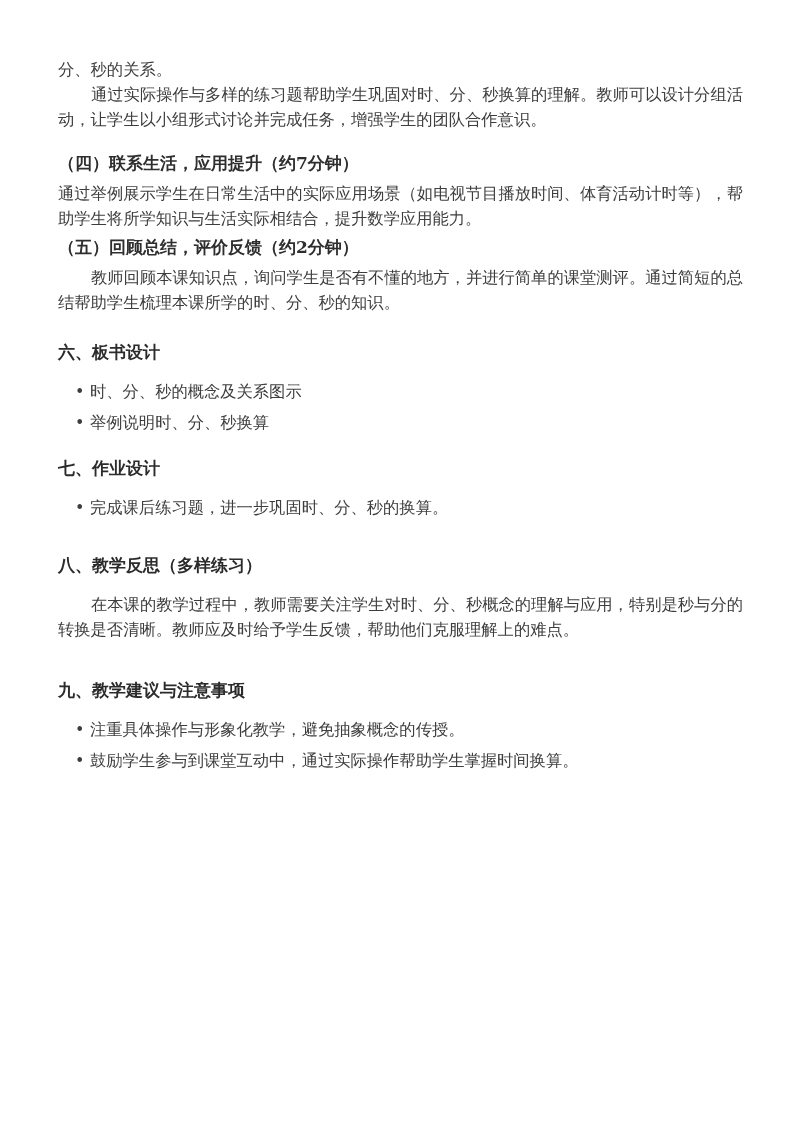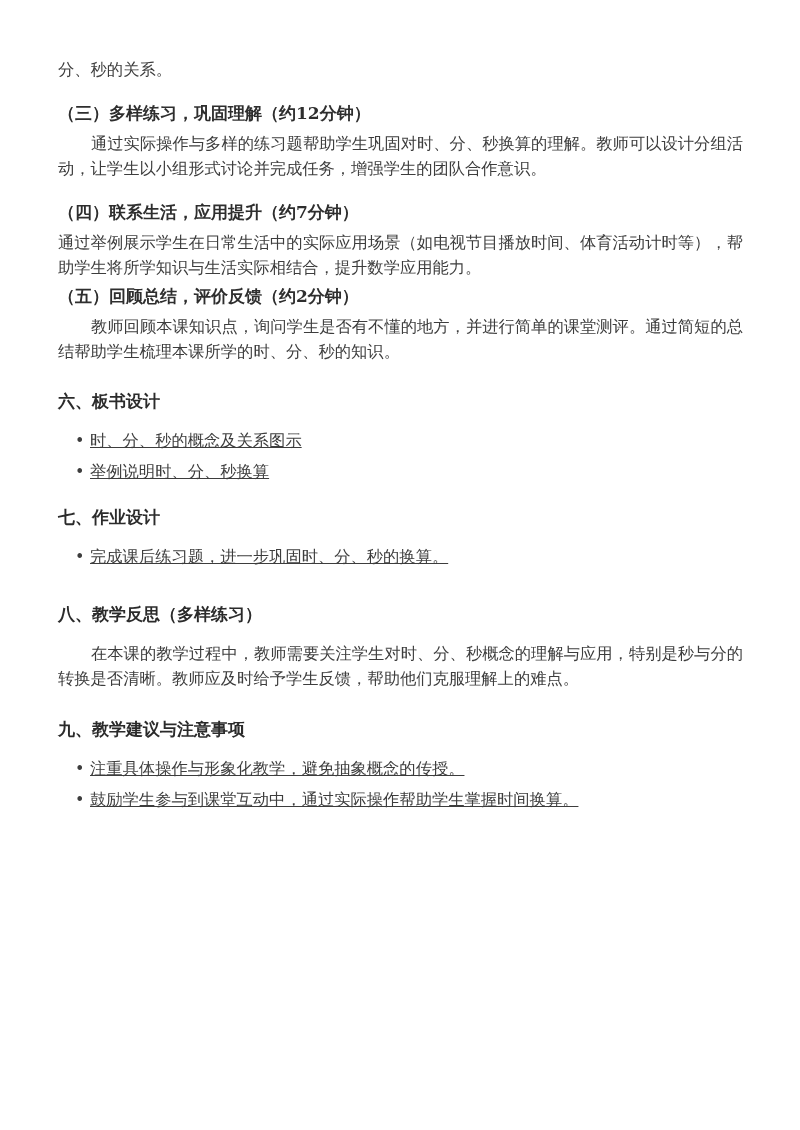--- a/index.html
+++ b/index.html
@@ -40,21 +40,20 @@
     font-weight:bold;
     color:#2b2b2b;
     font-family:"DejaVu Sans", sans-serif;
   }
   .h-big.after-list { margin-top:19px; }
   .m13 { margin-top:13px; }
   ul.bullets {
     margin:13px 0 0 0;
     padding:0 0 0 32px;
     list-style:none;
-    text-decoration:underline;
   }
   ul.bullets li {
     position:relative;
     font-size:16.3px;
     line-height:25px;
     margin-bottom:6px;
     color:#3d3d3d;
   }
   ul.bullets li::before {
     content:"\2022";
@@ -92,21 +91,20 @@
   }
 </style>
 </head>
 <body>
 
 <div class="page">
   <div class="content">
 
     <p class="p-body p-cont">分、秒的关系。</p>
 
-    <h3 class="h-sub">（三）多样练习，巩固理解（约12分钟）</h3>
     <p class="p-body indent">通过实际操作与多样的练习题帮助学生巩固对时、分、秒换算的理解。教师可以设计分组活动，让学生以小组形式讨论并完成任务，增强学生的团队合作意识。</p>
 
     <h3 class="h-sub">（四）联系生活，应用提升（约7分钟）</h3>
     <p class="p-body">通过举例展示学生在日常生活中的实际应用场景（如电视节目播放时间、体育活动计时等），帮助学生将所学知识与生活实际相结合，提升数学应用能力。</p>
 
     <h3 class="h-sub" style="margin-top:4px;">（五）回顾总结，评价反馈（约2分钟）</h3>
     <p class="p-body indent">教师回顾本课知识点，询问学生是否有不懂的地方，并进行简单的课堂测评。通过简短的总结帮助学生梳理本课所学的时、分、秒的知识。</p>
 
     <h2 class="h-big">六、板书设计</h2>
     <ul class="bullets">
@@ -115,21 +113,21 @@
     </ul>
 
     <h2 class="h-big after-list">七、作业设计</h2>
     <ul class="bullets">
       <li>完成课后练习题，进一步巩固时、分、秒的换算。</li>
     </ul>
 
     <h2 class="h-big after-list" style="margin-top:31px;">八、教学反思（多样练习）</h2>
     <p class="p-body indent m13">在本课的教学过程中，教师需要关注学生对时、分、秒概念的理解与应用，特别是秒与分的转换是否清晰。教师应及时给予学生反馈，帮助他们克服理解上的难点。</p>
 
-    <h2 class="h-big" style="margin-top:24px;">九、教学建议与注意事项</h2>
+    <h2 class="h-big" style="margin-top:34px;">九、教学建议与注意事项</h2>
     <ul class="bullets">
       <li>注重具体操作与形象化教学，避免抽象概念的传授。</li>
       <li>鼓励学生参与到课堂互动中，通过实际操作帮助学生掌握时间换算。</li>
     </ul>
 
   </div>
 
   <div class="watermark">vv99.net</div>
 
   <div class="footer-rule"></div>

